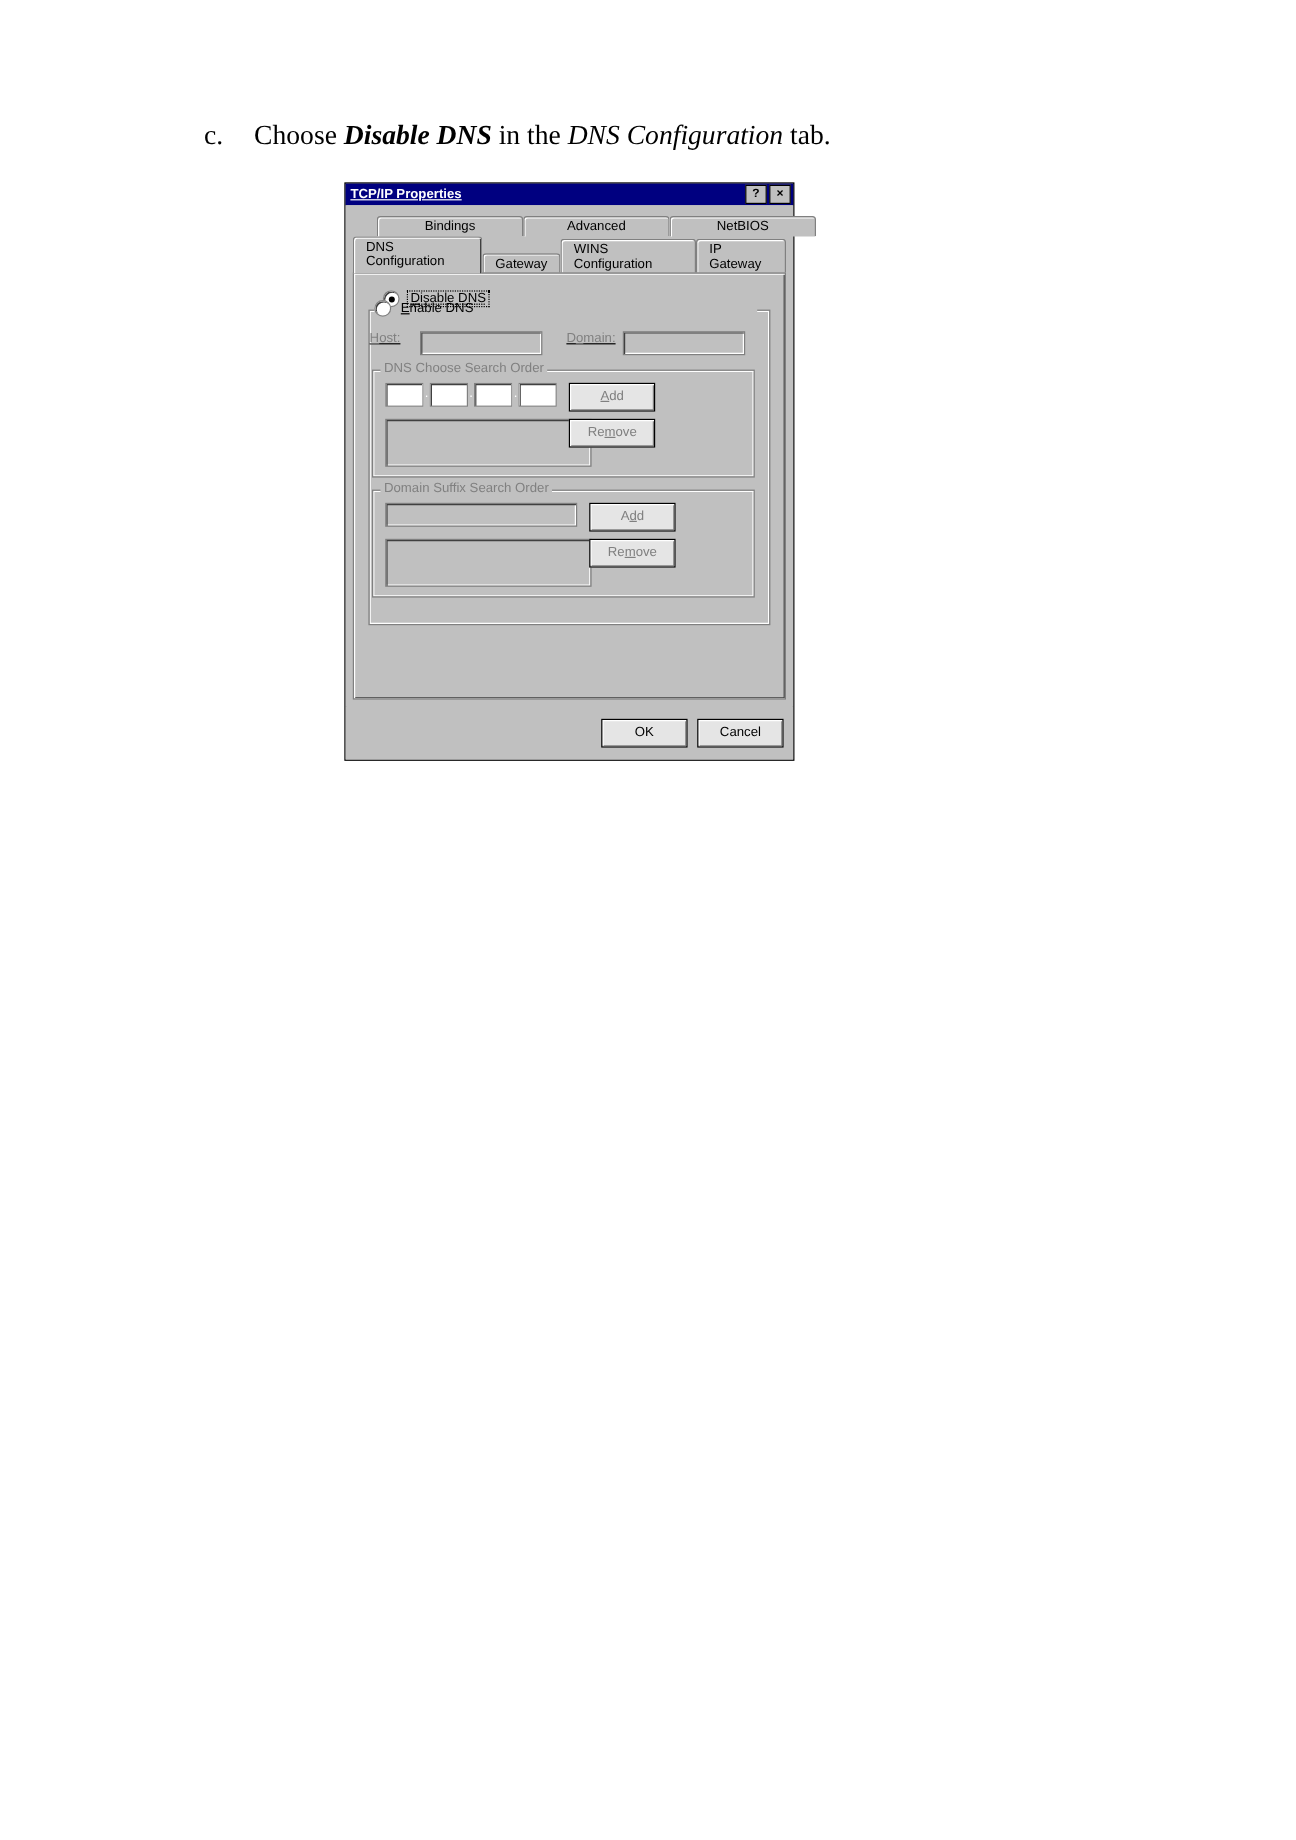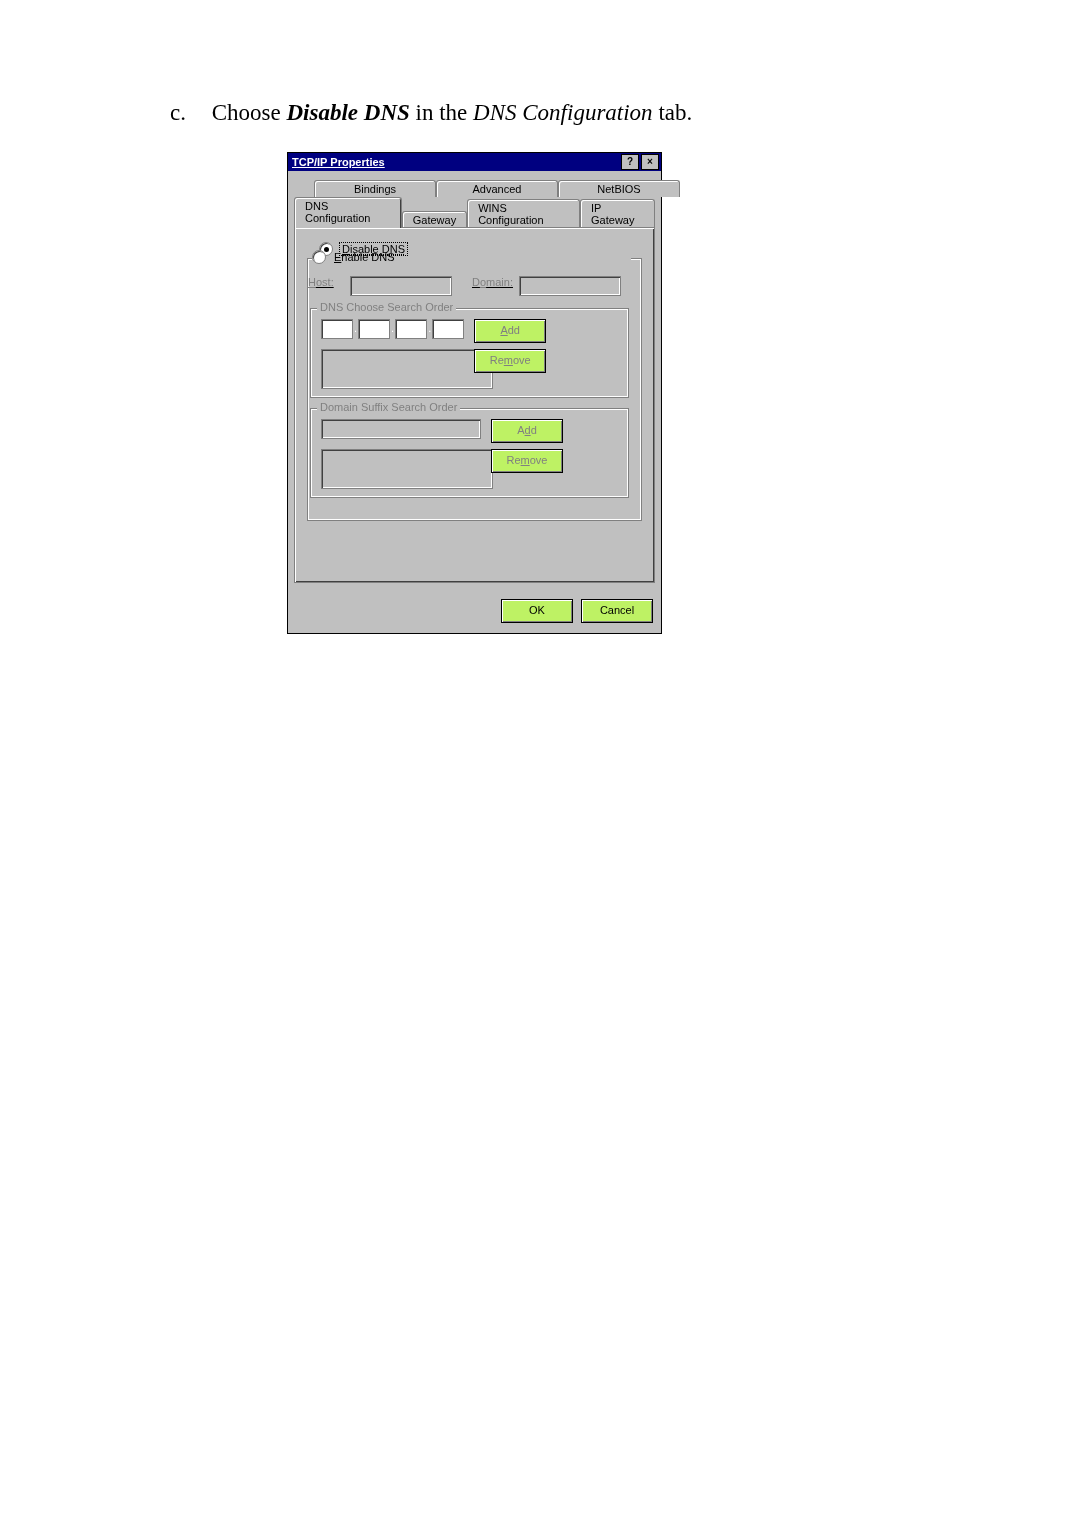--- a/index.html
+++ b/index.html
@@ -155,21 +155,21 @@
     width: 30px; height: 18px;
     border: 1px solid #808080;
     box-shadow: inset 1px 1px 0 #404040, inset -1px -1px 0 #fff;
     background: #fff;
     text-align: center;
   }
   .ipbox .dot { padding: 3px 1px 0 1px; color: #fff; background:#c0c0c0; }
 
   .btn {
     min-width: 70px; height: 22px;
-    background: #bef264;
+    background: #e5e5e5;
     border: 1px solid #000;
     box-shadow: inset 1px 1px 0 #fff, inset -1px -1px 0 #808080;
     text-align: center;
     line-height: 20px;
     font-size: 11px;
   }
   .btn.disabled { color: #808080; }
   .section-row { display: flex; gap: 10px; align-items: flex-start; margin-bottom: 6px; }
   .listbox {
     width: 170px; height: 38px;

